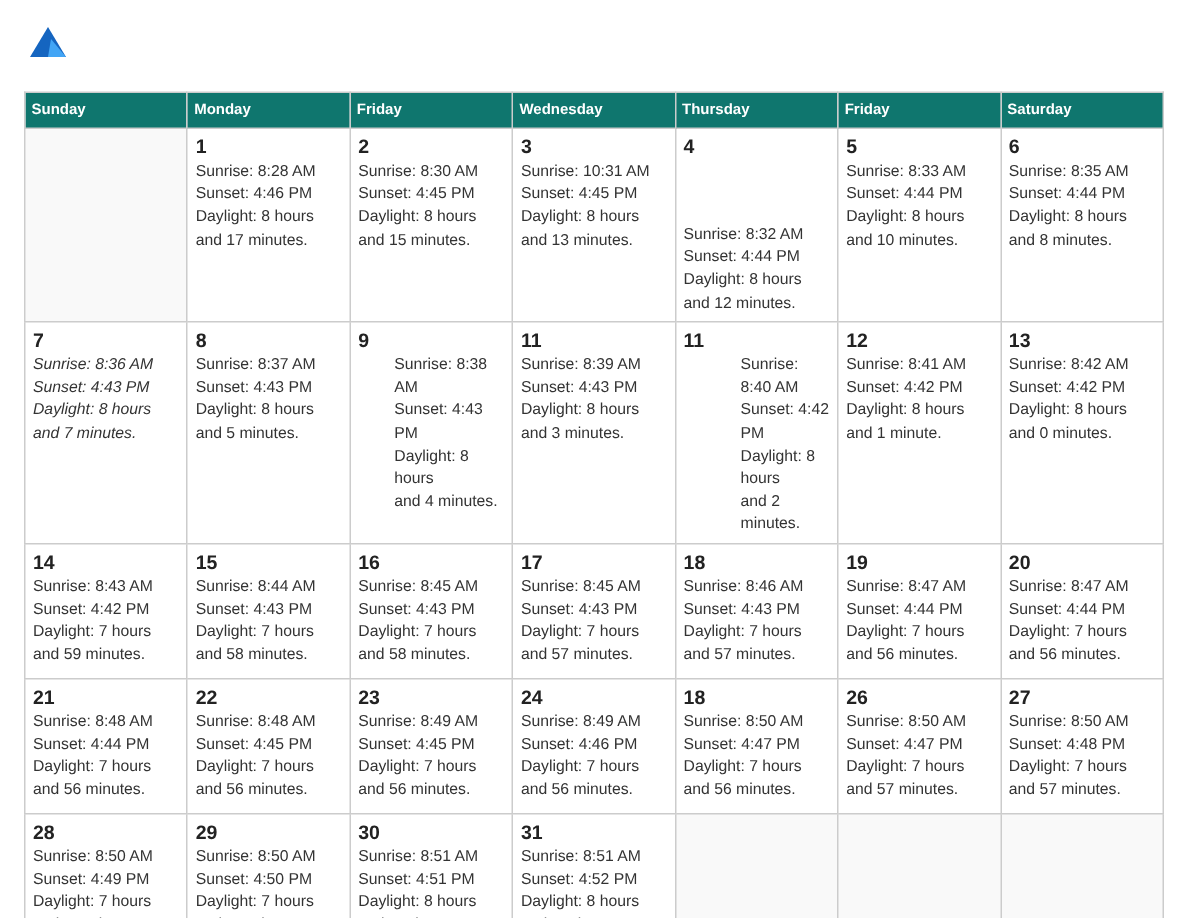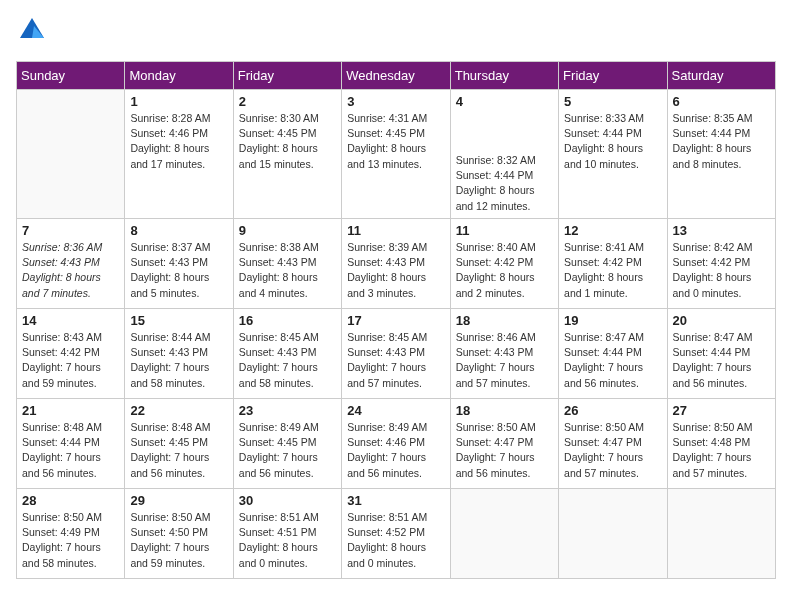--- a/index.html
+++ b/index.html
@@ -46,26 +46,26 @@
     .location {
       font-size: 14px;
       color: #555;
     }
     .calendar {
       width: 100%;
       border-collapse: collapse;
       font-size: 11px;
     }
     .calendar thead tr th {
-      background-color: #701a75;
+      background-color: #0f766e;
       color: #fff;
       padding: 6px 4px;
       text-align: left;
-      font-size: 13px;
-      font-weight: 400;
+      font-size: 10px;
+      font-weight: 700;
       border: 1px solid #ccc;
     }
     .calendar tbody tr td {
       border: 1px solid #ccc;
       vertical-align: top;
       padding: 4px 5px;
       height: 90px;
       width: calc(100% / 7);
     }
     .day-number {
@@ -129,21 +129,21 @@
         </td>
         <td>
           <span class="day-number">2</span>
           <div class="day-info" style="white-space: pre-line;">Sunrise: 8:30 AM
 Sunset: 4:45 PM
 Daylight: 8 hours
 and 15 minutes.</div>
         </td>
         <td>
           <span class="day-number">3</span>
-          <div class="day-info" style="white-space: pre-line;">Sunrise: 4:31 AM
+          <div class="day-info" style="white-space: pre-line;">Sunrise: 10:31 AM
 Sunset: 4:45 PM
 Daylight: 8 hours
 and 13 minutes.</div>
         </td>
         <td>
           <span class="day-number">4</span>
           <div class="day-info" style="white-space: pre-line; margin-top: 44px;">Sunrise: 8:32 AM
 Sunset: 4:44 PM
 Daylight: 8 hours
 and 12 minutes.</div>
@@ -173,35 +173,35 @@
         </td>
         <td>
           <span class="day-number">8</span>
           <div class="day-info" style="white-space: pre-line;">Sunrise: 8:37 AM
 Sunset: 4:43 PM
 Daylight: 8 hours
 and 5 minutes.</div>
         </td>
         <td>
           <span class="day-number">9</span>
-          <div class="day-info" style="white-space: pre-line;">Sunrise: 8:38 AM
+          <div class="day-info" style="white-space: pre-line; margin-left: 24px;">Sunrise: 8:38 AM
 Sunset: 4:43 PM
 Daylight: 8 hours
 and 4 minutes.</div>
         </td>
         <td>
           <span class="day-number">11</span>
           <div class="day-info" style="white-space: pre-line;">Sunrise: 8:39 AM
 Sunset: 4:43 PM
 Daylight: 8 hours
 and 3 minutes.</div>
         </td>
         <td>
           <span class="day-number">11</span>
-          <div class="day-info" style="white-space: pre-line;">Sunrise: 8:40 AM
+          <div class="day-info" style="white-space: pre-line; margin-left: 38px;">Sunrise: 8:40 AM
 Sunset: 4:42 PM
 Daylight: 8 hours
 and 2 minutes.</div>
         </td>
         <td>
           <span class="day-number">12</span>
           <div class="day-info" style="white-space: pre-line;">Sunrise: 8:41 AM
 Sunset: 4:42 PM
 Daylight: 8 hours
 and 1 minute.</div>

